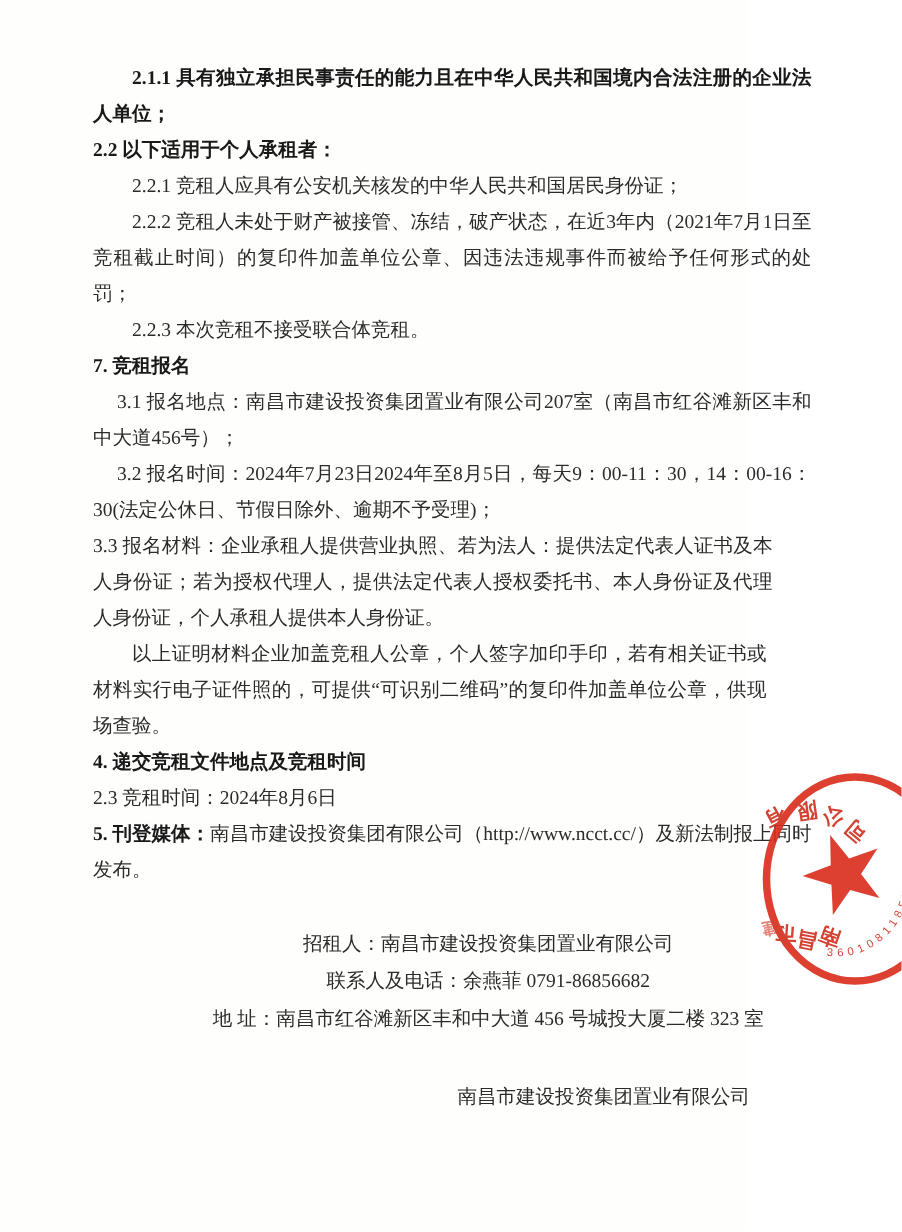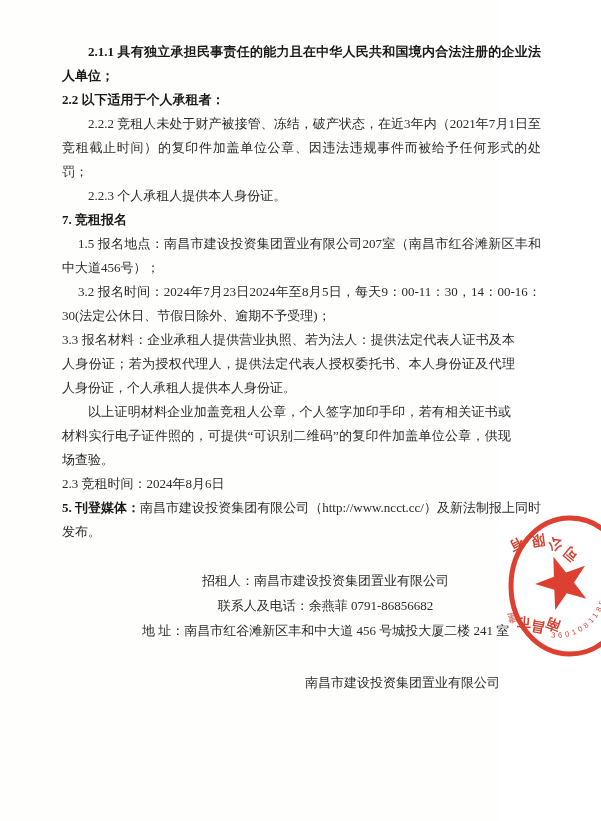--- a/index.html
+++ b/index.html
@@ -35,34 +35,36 @@
   .seal text{font-family:"Liberation Sans","DejaVu Sans",sans-serif;}
 </style>
 </head>
 <body>
 
 <div class="page">
 
   <div class="doc">
     <p class="b ind2">2.1.1 具有独立承担民事责任的能力且在中华人民共和国境内合法注册的企业法人单位；</p>
     <p class="b">2.2 以下适用于个人承租者：</p>
+    <p class="ind2">2.2.1 竞租人应具有公安机关核发的中华人民共和国居民身份证；</p>
     <p class="ind2">2.2.2 竞租人未处于财产被接管、冻结，破产状态，在近3年内（2021年7月1日至竞租截止时间）的复印件加盖单位公章、因违法违规事件而被给予任何形式的处罚；</p>
-    <p class="ind2">2.2.3 个人承租人提供本人身份证。</p>
+    <p class="ind2">2.2.3 本次竞租不接受联合体竞租。</p>
     <p class="b ml16 mt6">7. 竞租报名</p>
-    <p class="ind1">1.5 报名地点：南昌市建设投资集团置业有限公司207室（南昌市红谷滩新区丰和中大道456号）；</p>
+    <p class="ind1">3.1 报名地点：南昌市建设投资集团置业有限公司207室（南昌市红谷滩新区丰和中大道456号）；</p>
     <p class="ind1">3.2 报名时间：2024年7月23日2024年至8月5日，每天9：00-11：30，14：00-16：30(法定公休日、节假日除外、逾期不予受理)；</p>
     <p class="ml26">3.3 报名材料：企业承租人提供营业执照、若为法人：提供法定代表人证书及本人身份证；若为授权代理人，提供法定代表人授权委托书、本人身份证及代理人身份证，个人承租人提供本人身份证。</p>
     <p class="ml30 ind2">以上证明材料企业加盖竞租人公章，个人签字加印手印，若有相关证书或材料实行电子证件照的，可提供“可识别二维码”的复印件加盖单位公章，供现场查验。</p>
+    <p class="b ml30 mt6">4. 递交竞租文件地点及竞租时间</p>
     <p class="ml30">2.3 竞租时间：2024年8月6日</p>
     <p class="ml16 mt6"><span class="b">5. 刊登媒体：</span><span>南昌市建设投资集团有限公司（http://www.ncct.cc/）及新法制报上同时发布。</span></p>
 
     <div class="contact">
       <p>招租人：南昌市建设投资集团置业有限公司</p>
       <p>联系人及电话：余燕菲  0791-86856682</p>
-      <p>地  址：南昌市红谷滩新区丰和中大道 456 号城投大厦二楼 241 室</p>
+      <p>地  址：南昌市红谷滩新区丰和中大道 456 号城投大厦二楼 323 室</p>
     </div>
 
     <div class="signoff">
       <p class="co">南昌市建设投资集团置业有限公司</p>
 
     </div>
   </div>
 
   <svg class="seal" viewBox="0 0 170 170">
     <ellipse cx="85" cy="85" rx="59" ry="68" fill="none" stroke="#da2c1a" stroke-width="5"></ellipse>

